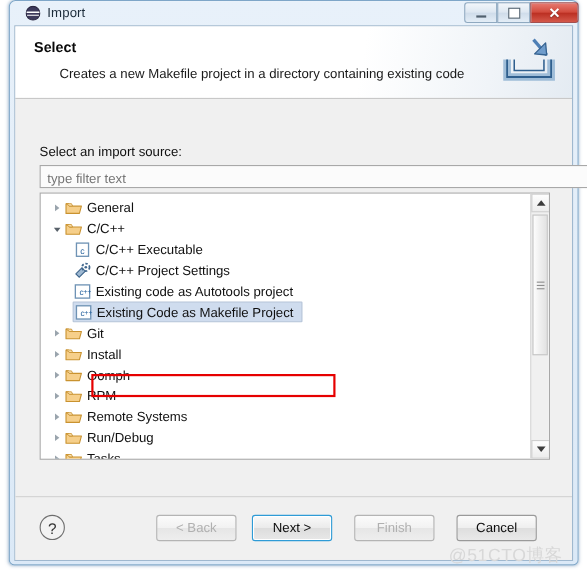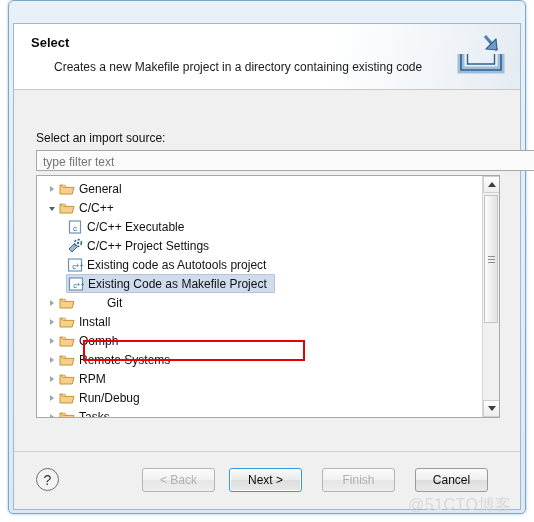--- a/index.html
+++ b/index.html
@@ -273,20 +273,44 @@
     font-family: "Liberation Sans", sans-serif;
     white-space: nowrap;
     z-index: 50;
   }
 </style>
 </head>
 <body>
 
 <div id="window-frame">
 
+  <div id="title-bar">
+    <span id="app-icon">
+      <svg width="14" height="14" viewBox="0 0 14 14">
+        <circle cx="7" cy="7" r="6.2" fill="#3d3a5c" stroke="#2a2741" stroke-width="1"></circle>
+        <path d="M1.2 5.4 H12.8 V6.9 H1.2 Z" fill="#ffffff"></path>
+        <path d="M1.6 8.4 H12.4 V9.4 H1.6 Z" fill="#ffffff"></path>
+      </svg>
+    </span>
+    <span id="title-text">Import</span>
+
+    <div class="win-btn" id="btn-minimize">
+      <span class="win-glyph">
+          <span class="min-bar"></span>
+        </span>
+    </div>
+    <div class="win-btn" id="btn-maximize">
+      <span class="win-glyph">
+          <span class="max-sq"></span>
+        </span>
+    </div>
+    <div class="win-btn" id="btn-close">
+      <span class="win-glyph close-x">✕</span>
+    </div>
+  </div>
 
   <div id="window-inner">
 
     <div id="banner">
       <div id="banner-title">Select</div>
       <div id="banner-desc">Creates a new Makefile project in a directory containing existing code</div>
       <span id="banner-icon">
         <svg width="50" height="46" viewBox="0 0 50 46">
           <path d="M29 2 L41 16" stroke="#4e7fb5" stroke-width="3" fill="none"></path>
           <path d="M41 16 L30 15 L40 5 Z" fill="#6f9ccb" stroke="#34618f" stroke-width="1.2" stroke-linejoin="round"></path>
@@ -377,21 +401,21 @@
                     <text x="8.6" y="10.6" font-size="6.5" font-family="Liberation Sans, sans-serif" fill="#27639e">++</text>
                   </svg>
                 </span>
                 <span class="tree-label">Existing Code as Makefile Project</span>
               </span>
             </div>
             <div class="tree-row" style="padding-left: 8px;">
               <span class="tw">
                 <i class="arrow-collapsed"></i>
               </span>
-              <span style="display: flex; align-items: center; gap: 28px;">
+              <span style="display: flex; align-items: center;">
                 <span class="tree-icon">
                   <svg width="16" height="16" viewBox="0 0 16 16">
                     <path d="M1 4.2 L1 13 L13.2 13 L15 6.4 L4.4 6.4 L3.2 4.2 Z" fill="#f6cf8a" stroke="#c9922f" stroke-width="1" stroke-linejoin="round"></path>
                     <path d="M1 4.2 L6 4.2 L7 6.4 L4.4 6.4 Z" fill="#fbe3b4" stroke="#c9922f" stroke-width="0.8"></path>
                   </svg>
                 </span>
                 <span class="tree-label">Git</span>
               </span>
             </div>
             <div class="tree-row" style="padding-left: 8px;">
@@ -426,35 +450,35 @@
               <span class="tw">
                 <i class="arrow-collapsed"></i>
               </span>
               <span style="display: flex; align-items: center;">
                 <span class="tree-icon">
                   <svg width="16" height="16" viewBox="0 0 16 16">
                     <path d="M1 4.2 L1 13 L13.2 13 L15 6.4 L4.4 6.4 L3.2 4.2 Z" fill="#f6cf8a" stroke="#c9922f" stroke-width="1" stroke-linejoin="round"></path>
                     <path d="M1 4.2 L6 4.2 L7 6.4 L4.4 6.4 Z" fill="#fbe3b4" stroke="#c9922f" stroke-width="0.8"></path>
                   </svg>
                 </span>
+                <span class="tree-label">RPM</span>
+              </span>
+            </div>
+            <div class="tree-row" style="padding-left: 8px;">
+              <span class="tw">
+                <i class="arrow-collapsed"></i>
+              </span>
+              <span style="display: flex; align-items: center;">
+                <span class="tree-icon">
+                  <svg width="16" height="16" viewBox="0 0 16 16">
+                    <path d="M1 4.2 L1 13 L13.2 13 L15 6.4 L4.4 6.4 L3.2 4.2 Z" fill="#f6cf8a" stroke="#c9922f" stroke-width="1" stroke-linejoin="round"></path>
+                    <path d="M1 4.2 L6 4.2 L7 6.4 L4.4 6.4 Z" fill="#fbe3b4" stroke="#c9922f" stroke-width="0.8"></path>
+                  </svg>
+                </span>
                 <span class="tree-label">Remote Systems</span>
-              </span>
-            </div>
-            <div class="tree-row" style="padding-left: 8px;">
-              <span class="tw">
-                <i class="arrow-collapsed"></i>
-              </span>
-              <span style="display: flex; align-items: center;">
-                <span class="tree-icon">
-                  <svg width="16" height="16" viewBox="0 0 16 16">
-                    <path d="M1 4.2 L1 13 L13.2 13 L15 6.4 L4.4 6.4 L3.2 4.2 Z" fill="#f6cf8a" stroke="#c9922f" stroke-width="1" stroke-linejoin="round"></path>
-                    <path d="M1 4.2 L6 4.2 L7 6.4 L4.4 6.4 Z" fill="#fbe3b4" stroke="#c9922f" stroke-width="0.8"></path>
-                  </svg>
-                </span>
-                <span class="tree-label">RPM</span>
               </span>
             </div>
             <div class="tree-row" style="padding-left: 8px;">
               <span class="tw">
                 <i class="arrow-collapsed"></i>
               </span>
               <span style="display: flex; align-items: center;">
                 <span class="tree-icon">
                   <svg width="16" height="16" viewBox="0 0 16 16">
                     <path d="M1 4.2 L1 13 L13.2 13 L15 6.4 L4.4 6.4 L3.2 4.2 Z" fill="#f6cf8a" stroke="#c9922f" stroke-width="1" stroke-linejoin="round"></path>

